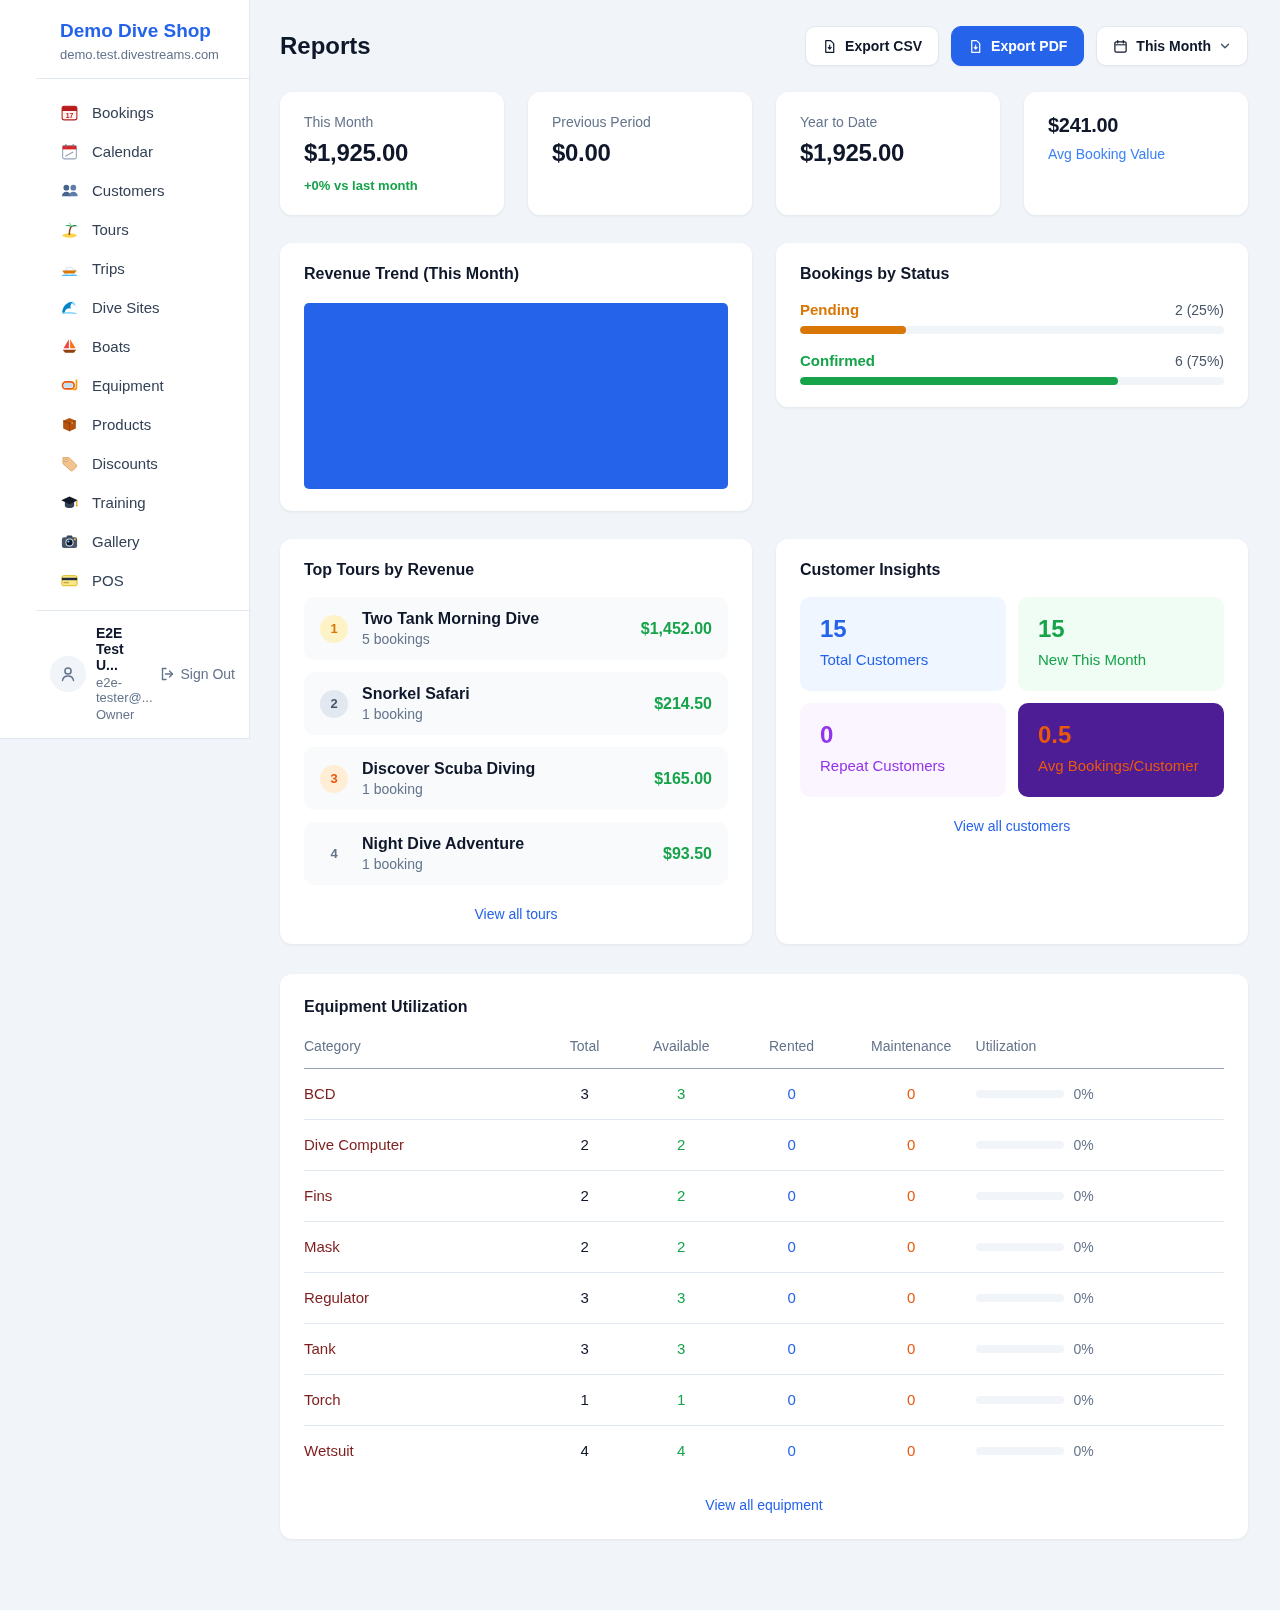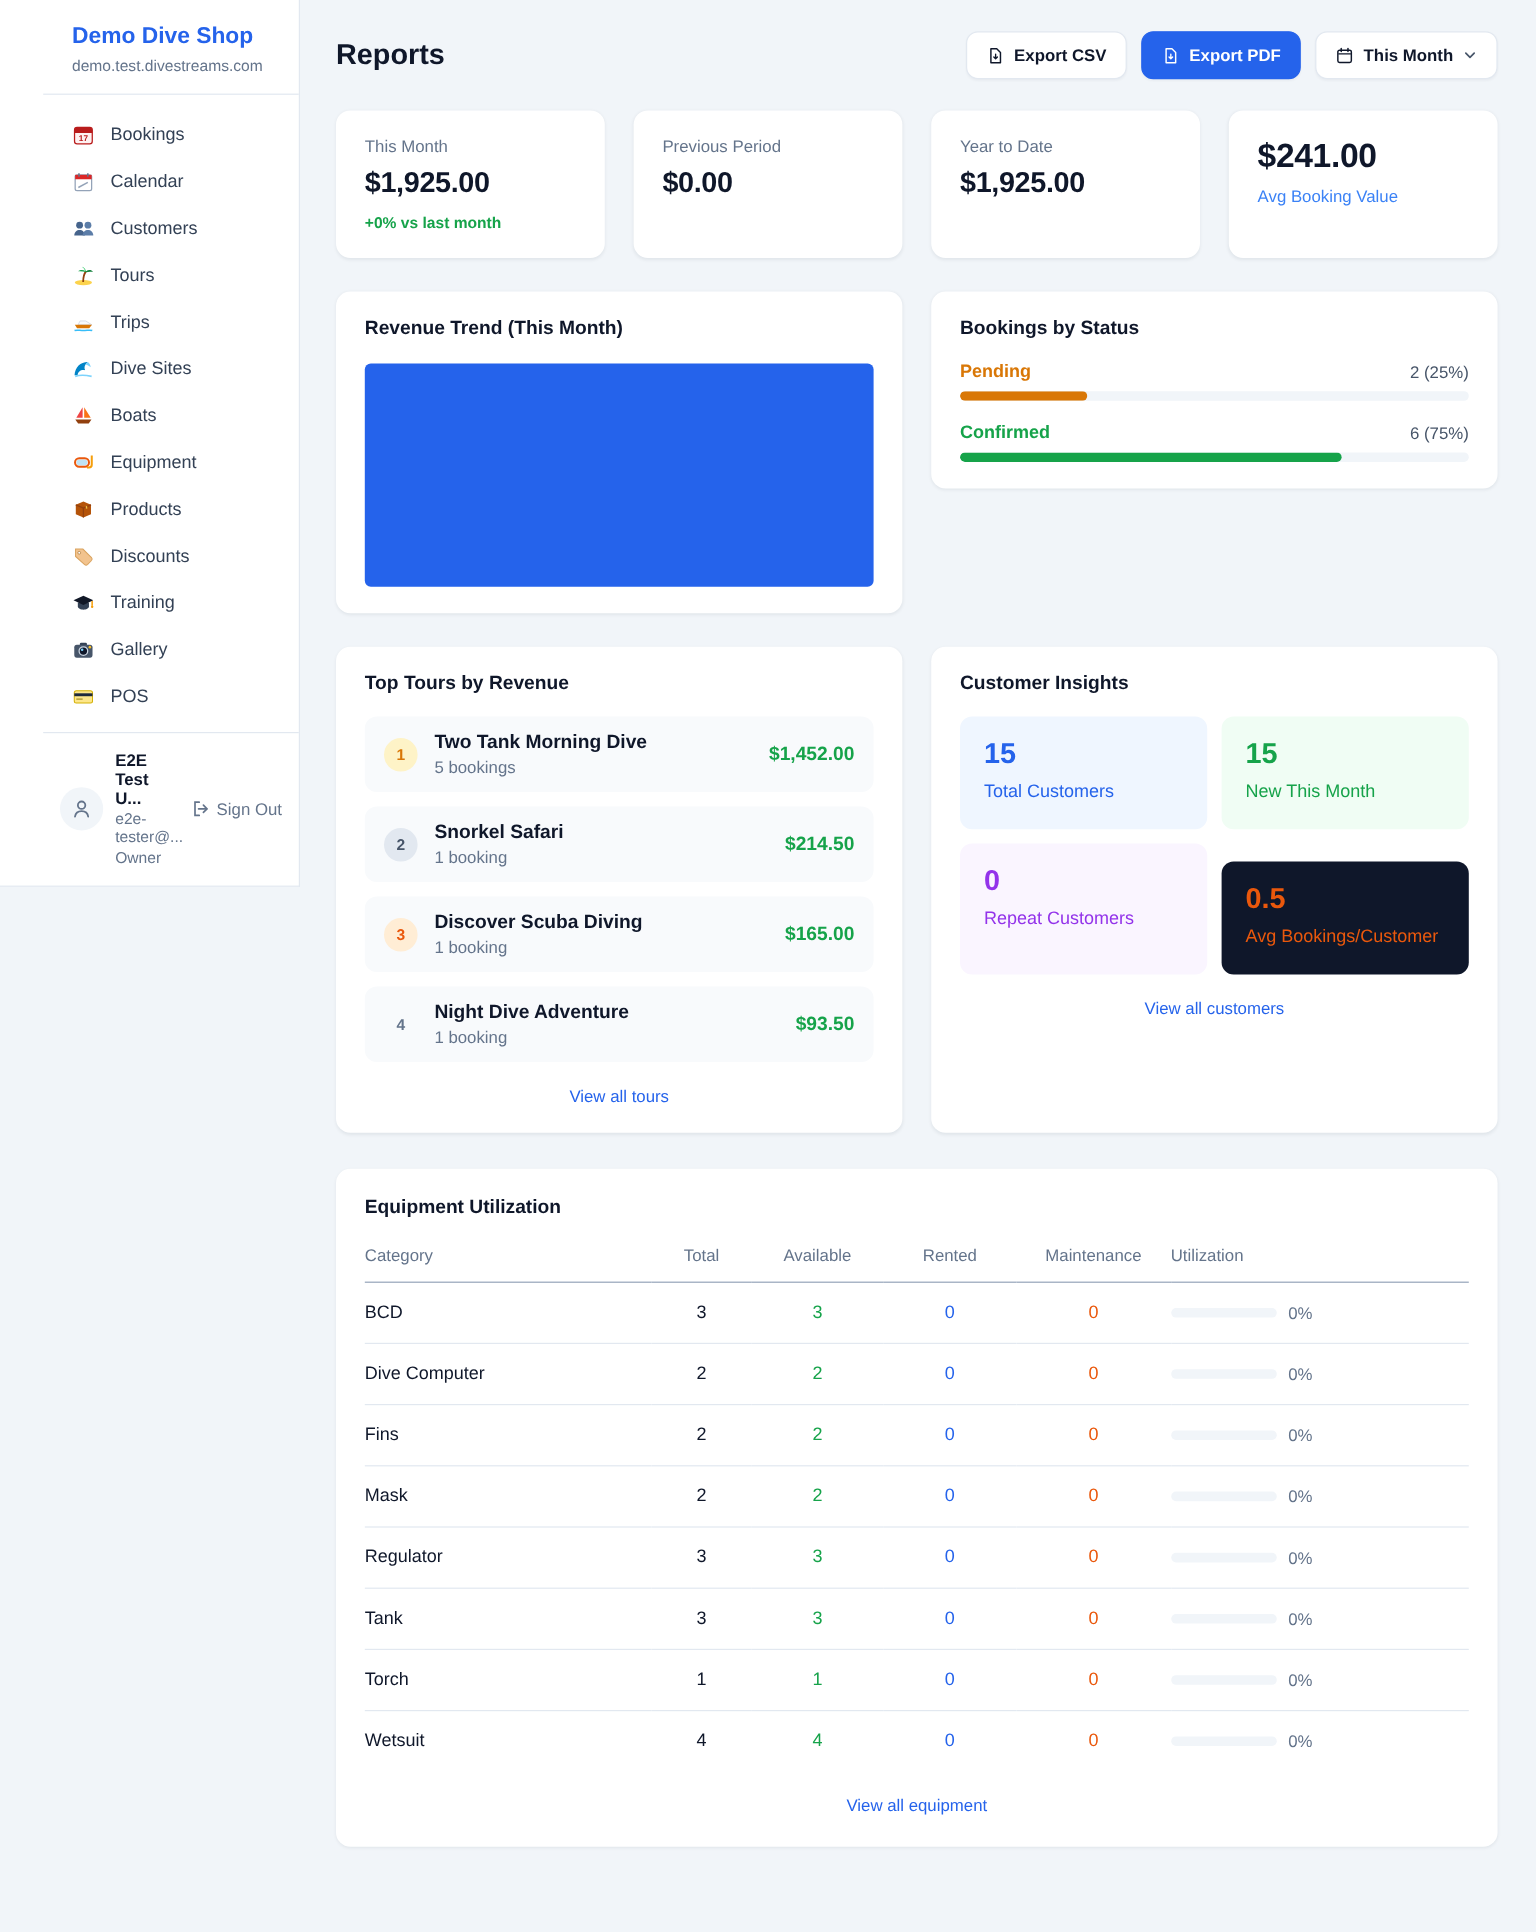--- a/index.html
+++ b/index.html
@@ -53,21 +53,21 @@
   .card {
     background:#ffffff; border-radius:12px; padding:22px 24px;
     box-shadow:0 1px 3px rgba(15,23,42,.07);
   }
   .card-title { font-size:16px; font-weight:700; color:#0f172a; }
 
   .stats-grid { display:grid; grid-template-columns:repeat(4,1fr); gap:24px; margin-top:26px; }
   .stat-label { font-size:14px; color:#64748b; }
   .stat-value { font-size:24px; font-weight:800; margin-top:9px; letter-spacing:-.3px; }
   .stat-delta { font-size:13px; font-weight:600; color:#16a34a; margin-top:11px; }
-  .stat-value-top { font-size:28px; font-weight:800; letter-spacing:-.3px; }
+  .stat-value-top { font-size:20px; font-weight:800; letter-spacing:-.3px; }
   .stat-label-bottom { font-size:14px; color:#3b82f6; margin-top:9px; }
 
   .row2 { display:grid; grid-template-columns:1fr 1fr; gap:24px; margin-top:28px; align-items:start; }
   .row3 { display:grid; grid-template-columns:1fr 1fr; gap:24px; margin-top:28px; align-items:stretch; }
 
   .chart-block { margin-top:20px; height:186px; border-radius:5px; }
 
   .status-row { margin-top:18px; }
   .status-line { display:flex; align-items:center; justify-content:space-between; }
   .status-label { font-size:15px; font-weight:700; }
@@ -99,21 +99,21 @@
 
   .equip-card { margin-top:30px; padding:24px 24px 26px; }
   table.equip { width:100%; border-collapse:collapse; margin-top:16px; }
   table.equip th {
     font-size:14px; font-weight:400; color:#64748b; text-align:left;
     padding:6px 0 14px; border-bottom:1px solid #94a3b8;
   }
   table.equip td { font-size:15px; padding:16px 0 17px; border-bottom:1px solid #e2e8f0; }
   table.equip tr:last-child td { border-bottom:none; }
   table.equip th.num, table.equip td.num { text-align:center; }
-  td.cat { color:#0f172a; }
+  td.cat { color:#7f1d1d; }
   td.c-avail { color:#16a34a; }
   td.c-rent { color:#2563eb; }
   td.c-maint { color:#ea580c; }
   .util-cell { display:flex; align-items:center; gap:10px; }
   .util-track { width:88px; height:8px; border-radius:9999px; background:#f1f5f9; }
   .util-text { font-size:14px; color:#64748b; }
 
   svg { display:block; }
 </style>
 </head>
@@ -427,21 +427,21 @@
             <div class="tile-label" style="color: rgb(37, 99, 235);">Total Customers</div>
           </div>
           <div class="tile" style="background: rgb(240, 253, 244);">
             <div class="tile-value" style="color: rgb(22, 163, 74);">15</div>
             <div class="tile-label" style="color: rgb(22, 163, 74);">New This Month</div>
           </div>
           <div class="tile" style="background: rgb(250, 245, 255);">
             <div class="tile-value" style="color: rgb(147, 51, 234);">0</div>
             <div class="tile-label" style="color: rgb(147, 51, 234);">Repeat Customers</div>
           </div>
-          <div class="tile" style="background: #0f172a; margin-top: 15px;">
+          <div class="tile" style="background: #4c1d95;">
             <div class="tile-value" style="color: rgb(234, 88, 12);">0.5</div>
             <div class="tile-label" style="color: rgb(234, 88, 12);">Avg Bookings/Customer</div>
           </div>
         </div>
         <div class="view-all"><a>View all customers</a></div>
       </div>
     </div>
 
     <div class="card equip-card">
       <div class="card-title">Equipment Utilization</div>

